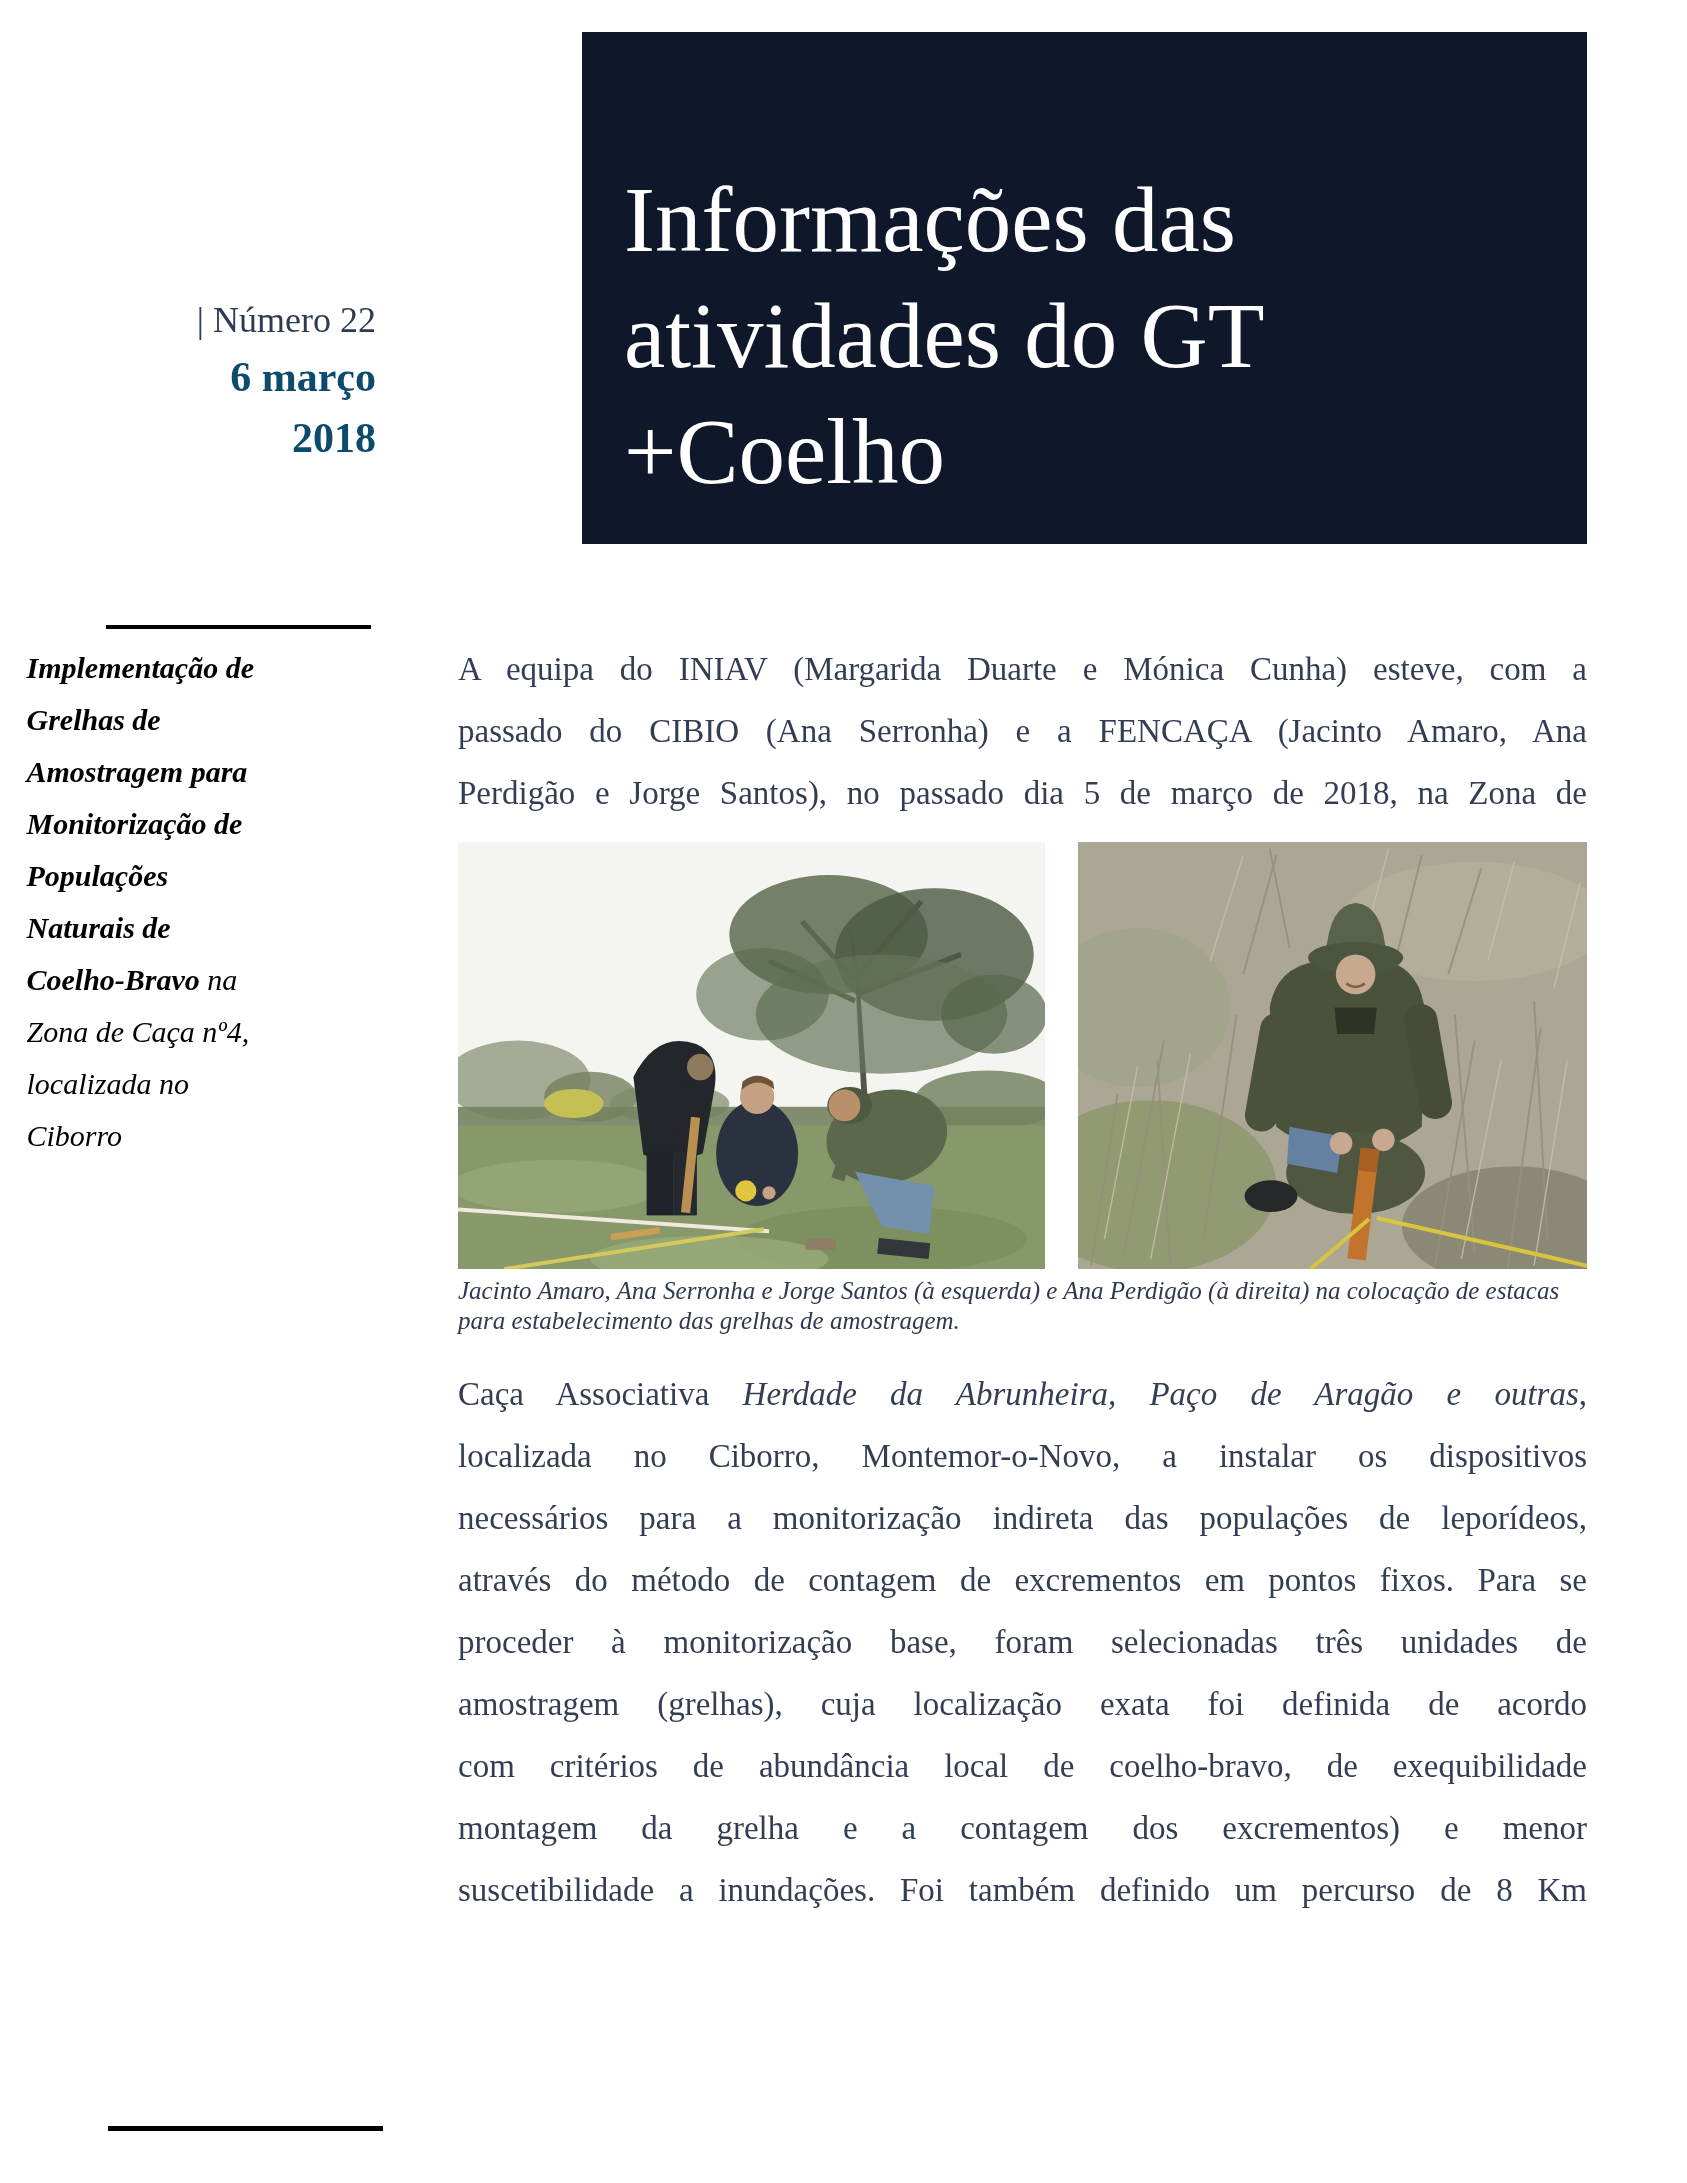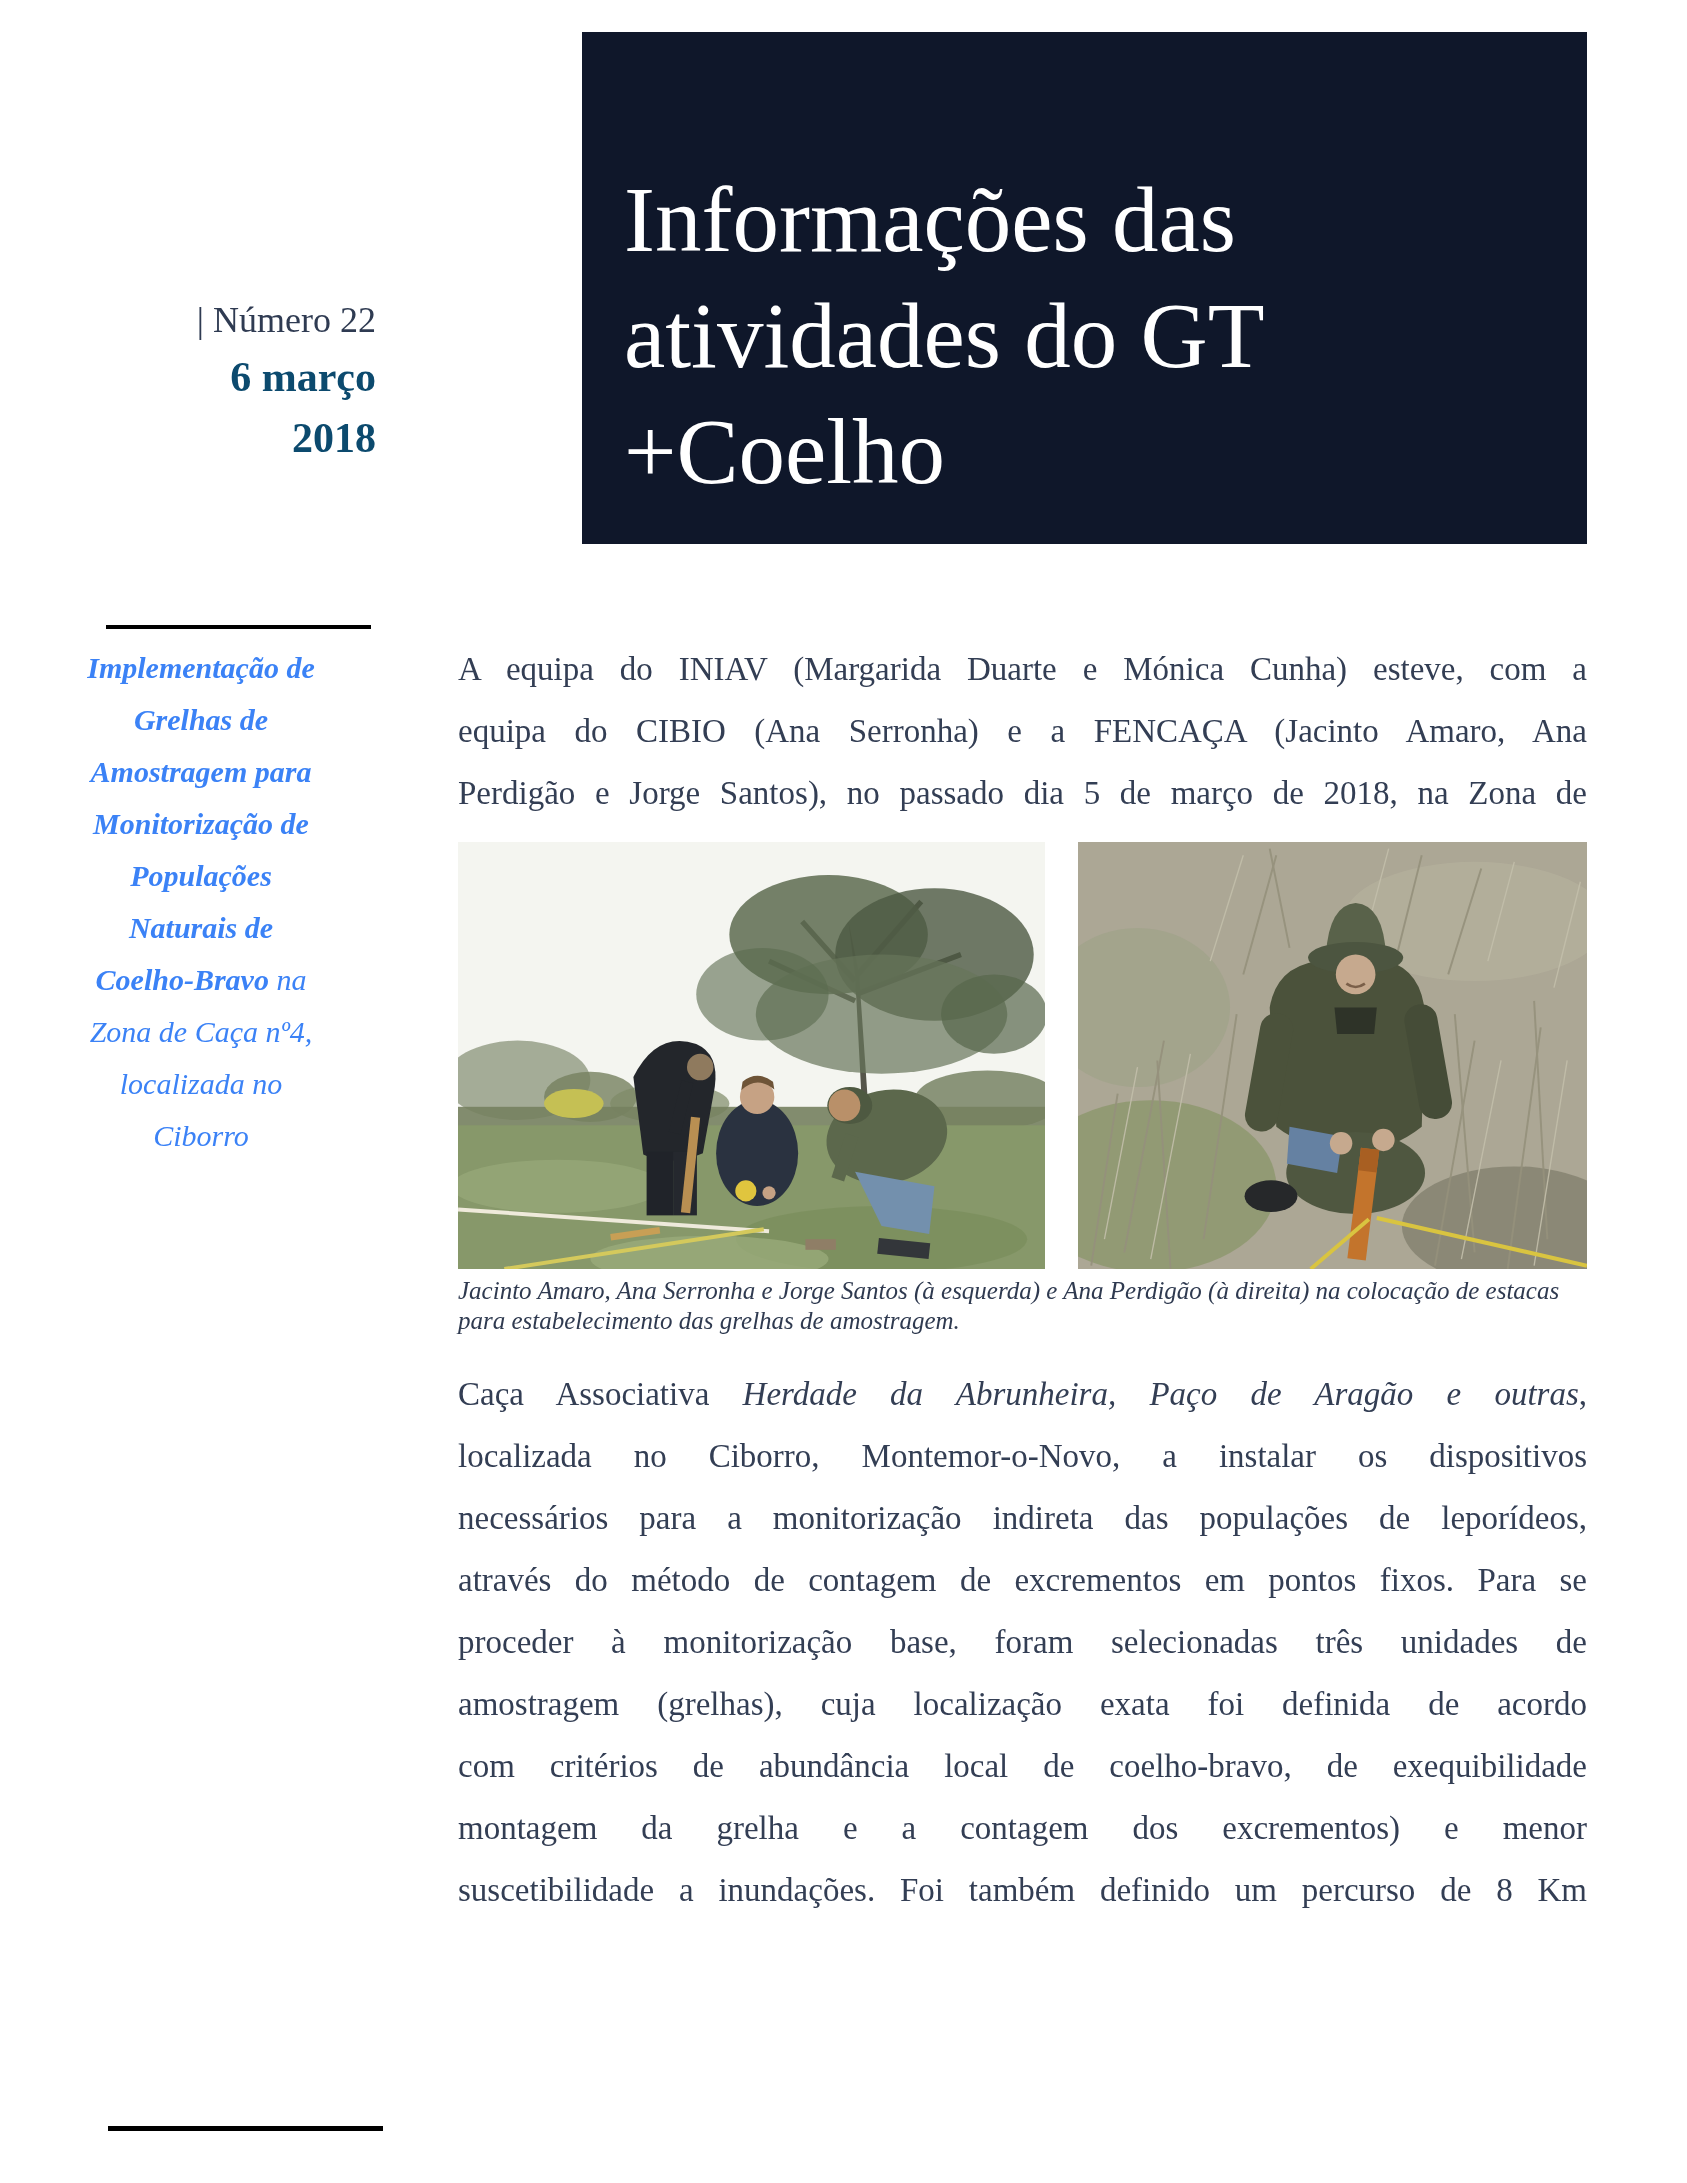--- a/index.html
+++ b/index.html
@@ -13,22 +13,22 @@
 
   
   .issue{position:absolute;left:66px;top:299px;width:310px;text-align:right;
          font-size:36px;color:#2F3B52;white-space:nowrap;}
   .date{position:absolute;left:66px;width:310px;text-align:right;font-weight:bold;
         font-size:42px;color:#0c4a6e;white-space:nowrap;}
   .date-month{top:353px;}
   .date-year{top:414px;}
   .rule-top{position:absolute;left:106px;top:625px;width:265px;height:4px;background:#000000;}
   .rule-bottom{position:absolute;left:108px;top:2126px;width:275px;height:5.3px;background:#000000;}
-  .headline{position:absolute;left:26.5px;top:642px;width:349px;text-align:center;
-            font-size:30px;line-height:52px;font-style:italic;color:#3b82f6;}
+  .headline{position:absolute;left:26.5px;top:642px;width:349px;text-align:left;
+            font-size:30px;line-height:52px;font-style:italic;color:#000000;}
   .hl-b{font-weight:bold;}
 
   
   .para{position:absolute;left:458px;width:1129px;font-size:33px;color:#333E54;}
   .para1{top:638px;}
   .para2{top:1363px;}
   .jline{display:block;line-height:62px;height:62px;text-align:justify;text-align-last:justify;}
   .it{font-style:italic;}
 
   .caption{position:absolute;left:458px;top:1276px;width:1129px;font-size:25px;
@@ -66,21 +66,21 @@
     <div><span class="hl-b">Populações</span></div>
     <div><span class="hl-b">Naturais de</span></div>
     <div><span class="hl-b">Coelho-Bravo</span><span> na</span></div>
     <div><span>Zona de Caça nº4,</span></div>
     <div><span>localizada no</span></div>
     <div><span>Ciborro</span></div>
   </div>
 
   <div class="para para1">
     <span class="jline">A equipa do INIAV (Margarida Duarte e Mónica Cunha) esteve, com a</span>
-    <span class="jline">equipa do CIBIO (Ana Serronha) e a FENCAÇA (Jacinto Amaro, Ana</span>
+    <span class="jline">passado do CIBIO (Ana Serronha) e a FENCAÇA (Jacinto Amaro, Ana</span>
     <span class="jline">Perdigão e Jorge Santos), no passado dia 5 de março de 2018, na Zona de</span>
   </div>
 
   <div class="photo photo-left">
     <svg viewBox="0 0 887 645" preserveAspectRatio="none">
       <rect x="0" y="0" width="887" height="645" fill="#F4F5F0"></rect>
       <g>
         <ellipse cx="90" cy="360" rx="110" ry="60" fill="#8A9379" opacity="0.75"></ellipse>
         <ellipse cx="200" cy="385" rx="70" ry="38" fill="#75815F" opacity="0.8"></ellipse>
         <ellipse cx="320" cy="395" rx="90" ry="30" fill="#7E8A66" opacity="0.7"></ellipse>

